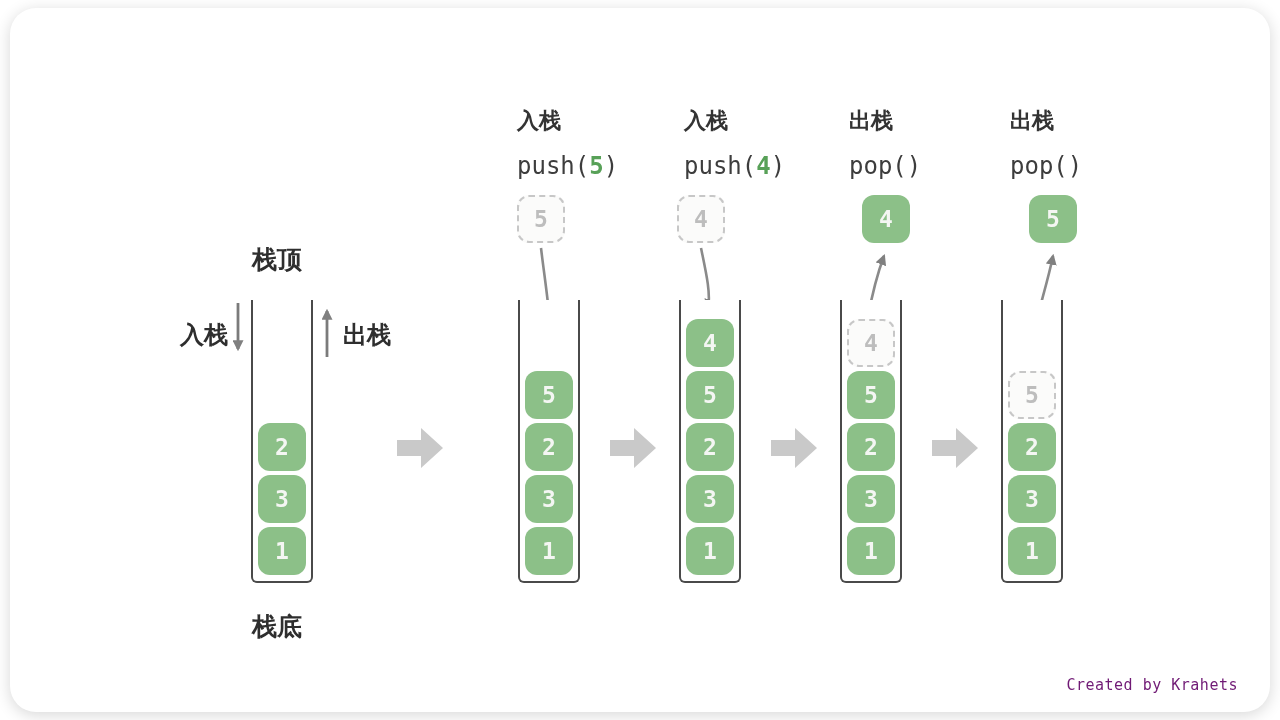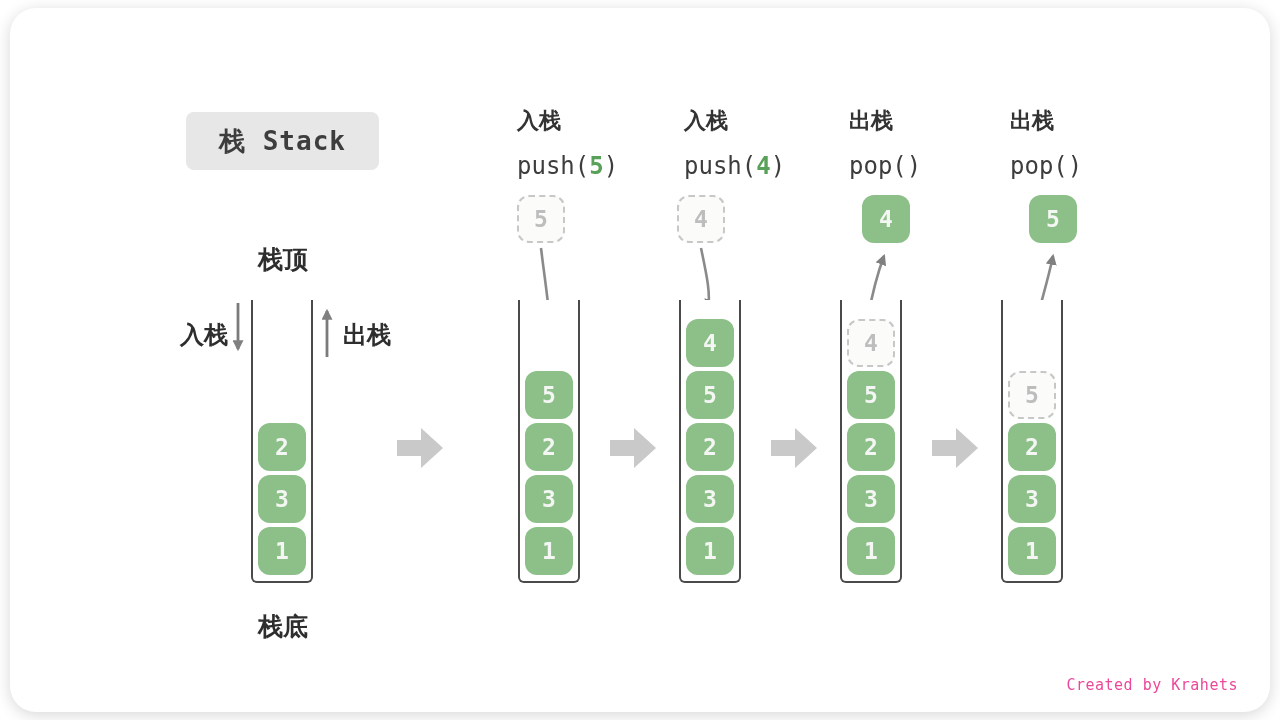--- a/index.html
+++ b/index.html
@@ -28,42 +28,42 @@
   .op-cn { font-size:22px; font-weight:700; color:#333333; line-height:30px; }
   .op-code {
     margin-top:14px; font-family:"DejaVu Sans Mono", monospace;
     font-size:24px; color:#3d3d3d; line-height:32px;
   }
   .op-code .arg { color:#58A158; font-weight:bold; }
 
   .side-lbl {
     position:absolute; font-weight:700; color:#2e2e2e; font-size:25px;
   }
-  .centered { width:62px; text-align:center; }
+  .centered { width:62px; }
 
   .stack-container {
     position:absolute; top:300px; width:62px; height:283px;
     border:2px solid #4a4a4a; border-top:none;
     border-radius:0 0 6px 6px; background:#ffffff;
   }
 
   .block {
     position:absolute; width:48px; height:48px; border-radius:12px;
     display:flex; align-items:center; justify-content:center;
     font-family:"DejaVu Sans Mono", monospace; font-size:23px; font-weight:bold;
   }
   .block.solid { background:#8CC088; color:#F4F6F3; }
   .block.ghost { background:#FBFBFA; border:2px dashed #C7C7C7; color:#BDBDBD; }
 
   .overlay { position:absolute; inset:0; pointer-events:none; }
 
   .watermark {
     position:absolute; top:676px; right:42px;
     font-family:"DejaVu Sans Mono", monospace; font-size:15px;
-    color:#ec4899; letter-spacing:0.5px;
+    color:#701a75; letter-spacing:0.5px;
   }
 </style>
 </head>
 <body>
 
 <div class="card"></div>
 
 <div class="stage">
 
   <svg class="overlay" width="1280" height="720" viewBox="0 0 1280 720">
@@ -81,23 +81,20 @@
     <path d="M701,248 C706,272 711,294 708,308" stroke="#8a8a8a" stroke-width="2.6" fill="none" marker-end="url(#ah)"></path>
     <path d="M868,317 C872,295 878,272 884,256" stroke="#8a8a8a" stroke-width="2.6" fill="none" marker-end="url(#ah)"></path>
     <path d="M1028,362 C1034,322 1046,290 1053,256" stroke="#8a8a8a" stroke-width="2.6" fill="none" marker-end="url(#ah)"></path>
 
     <path d="M397,440 h24 v-12 l22,20 l-22,20 v-12 h-24 z" fill="#C9C9C9"></path>
     <path d="M610,440 h24 v-12 l22,20 l-22,20 v-12 h-24 z" fill="#C9C9C9"></path>
     <path d="M771,440 h24 v-12 l22,20 l-22,20 v-12 h-24 z" fill="#C9C9C9"></path>
     <path d="M932,440 h24 v-12 l22,20 l-22,20 v-12 h-24 z" fill="#C9C9C9"></path>
   </svg>
 
-  <div class="title-box">
-    <span>栈 Stack</span>
-  </div>
 
   <div class="op-label" style="left:517px">
     <div class="op-cn">入栈</div>
     <div class="op-code"><span>push(</span><span class="arg">5</span><span>)</span></div>
   </div>
   <div class="op-label" style="left:684px">
     <div class="op-cn">入栈</div>
     <div class="op-code"><span>push(</span><span class="arg">4</span><span>)</span></div>
   </div>
   <div class="op-label" style="left:849px">

